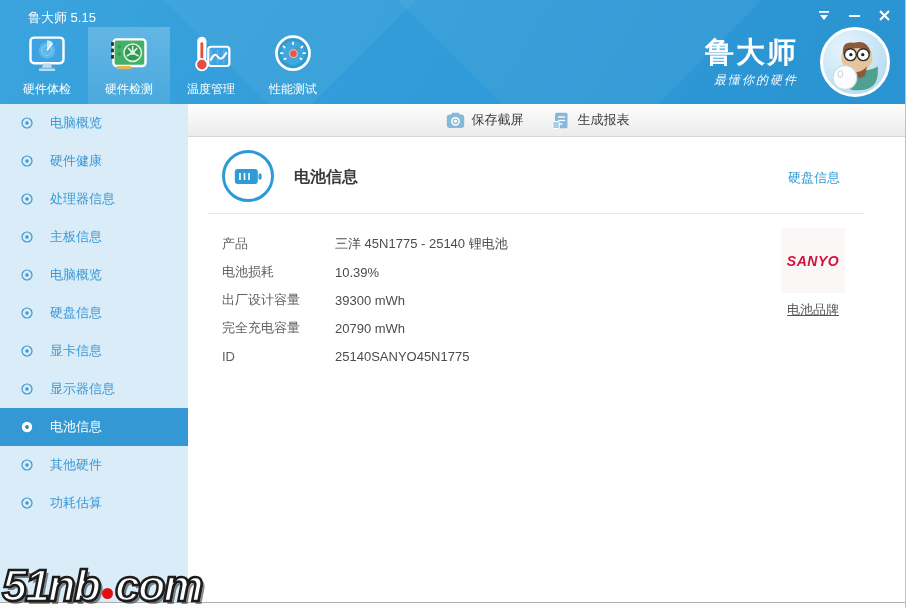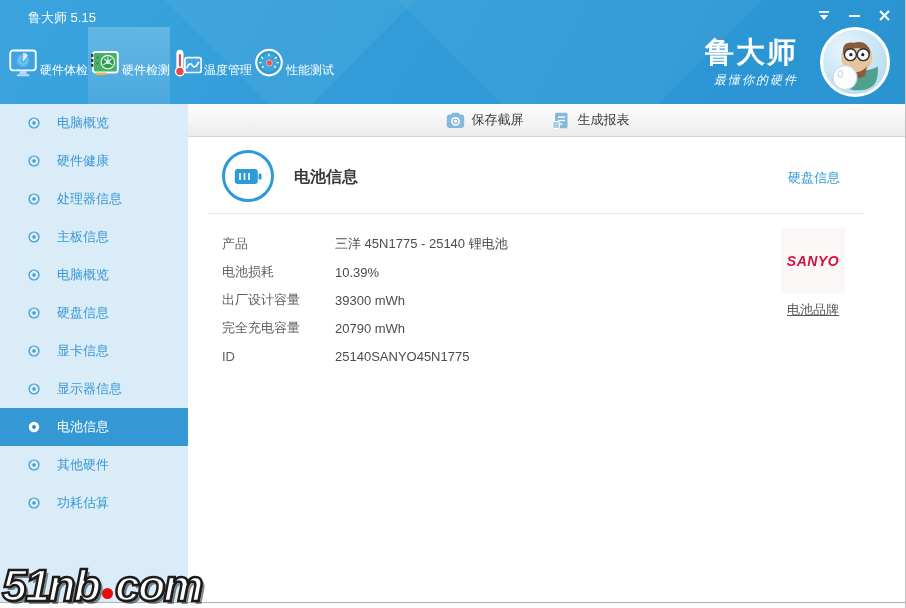--- a/index.html
+++ b/index.html
@@ -13,37 +13,37 @@
             background:linear-gradient(120deg,#3ba4de 0%,#2e9ad7 55%,#2a93d1 100%); overflow:hidden; }
   .header .deco1,.header .deco2 { position:absolute; background:rgba(255,255,255,0.05); transform:rotate(45deg); }
   .deco1 { width:220px; height:220px; left:180px; top:-140px; }
   .deco2 { width:300px; height:300px; left:430px; top:-180px; }
   .titlebar-title { position:absolute; left:28px; top:9px; color:#fff; font-size:13px; }
   .win-controls { position:absolute; right:12px; top:6px; display:flex; gap:10px; }
   .win-btn { width:20px; height:18px; display:flex; align-items:center; justify-content:center;
              color:#fff; font-size:13px; cursor:pointer; }
 
   .tabs { position:absolute; left:6px; top:27px; display:flex; }
-  .tab { width:82px; height:77px; display:flex; flex-direction:row; align-items:center;
+  .tab { width:82px; height:77px; display:flex; flex-direction:column; align-items:center;
          justify-content:flex-start; padding-top:6px; cursor:pointer; }
   .tab.selected { background:linear-gradient(180deg,#63b6e4 0%,#4aa9de 100%); }
   .tab .ticon { width:44px; height:44px; }
   .tab .tlabel { margin-top:4px; color:#fff; font-size:12px; white-space:nowrap; }
 
   .brand { position:absolute; right:108px; top:36px; text-align:right; }
   .brand-name { color:#fff; font-size:29px; font-weight:bold; letter-spacing:2px; line-height:32px; }
   .brand-tagline { color:#f2fafe; font-size:12px; letter-spacing:2px; font-style:italic;
                    font-family:"DejaVu Serif",serif; margin-top:4px; }
   .mascot { position:absolute; right:16px; top:27px; width:70px; height:70px; border-radius:50%;
             background:radial-gradient(circle at 35% 30%,#eaf6fd 0%,#bcdff2 70%,#a9d4ec 100%);
             border:3px solid #ffffff; overflow:hidden; }
 
   
   .sidebar { position:absolute; left:0; top:104px; width:188px; height:498px; background:#d9ecf7; }
-  .side-item { height:38px; display:flex; align-items:center; padding-left:28px;
+  .side-item { height:38px; display:flex; align-items:center; padding-left:21px;
                color:#3b98d4; font-size:13px; cursor:pointer; }
   .side-item .sicon { width:12px; height:12px; margin-right:17px; flex:0 0 auto; }
   .side-item.selected { background:#3498d5; color:#ffffff; }
 
   
   .main { position:absolute; left:188px; top:104px; width:718px; height:504px; background:#fff; }
   .action-bar { position:absolute; left:0; top:0; right:0; height:33px;
                 background:linear-gradient(180deg,#fdfdfd 0%,#ececec 100%);
                 border-bottom:1px solid #d5d5d5; display:flex; align-items:center;
                 justify-content:center; gap:28px; padding-right:19px; }

